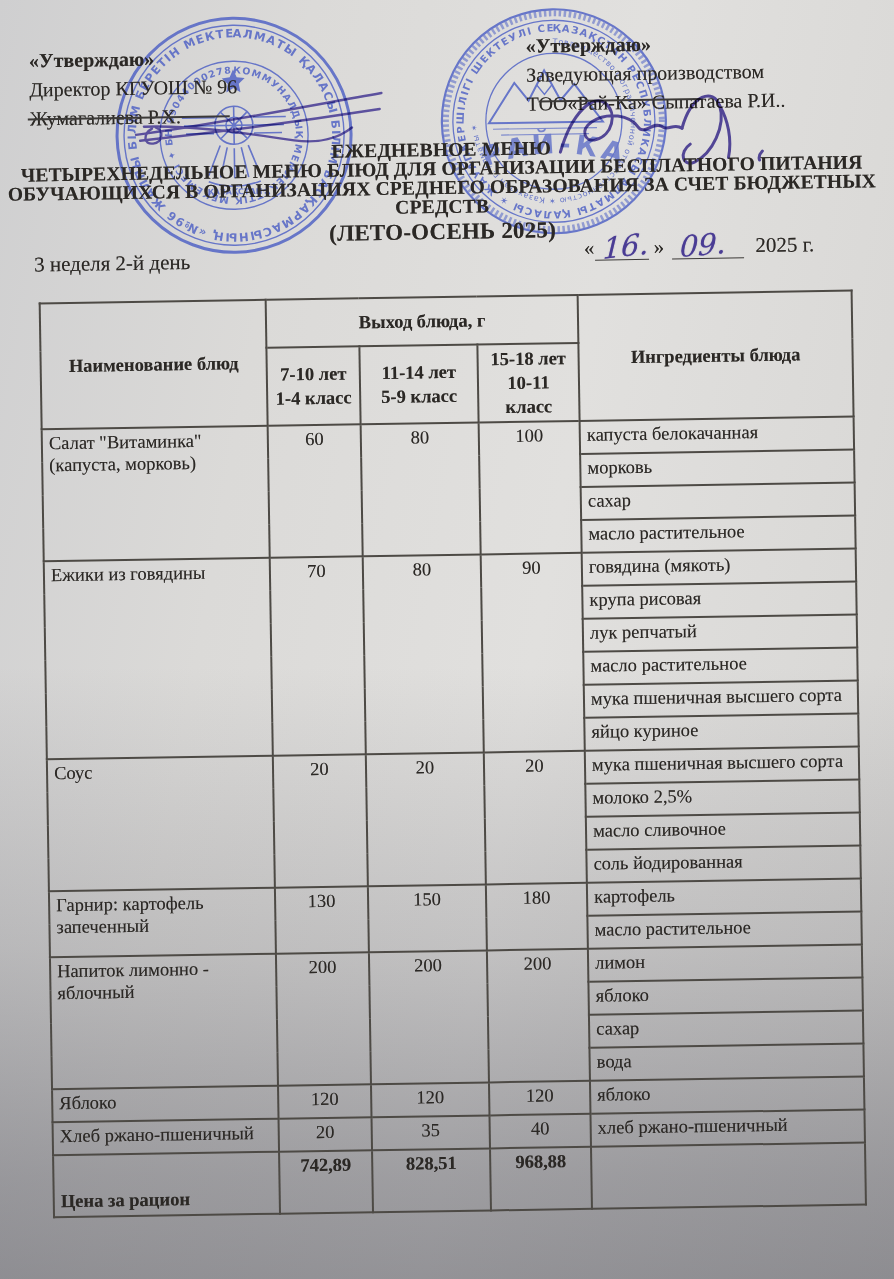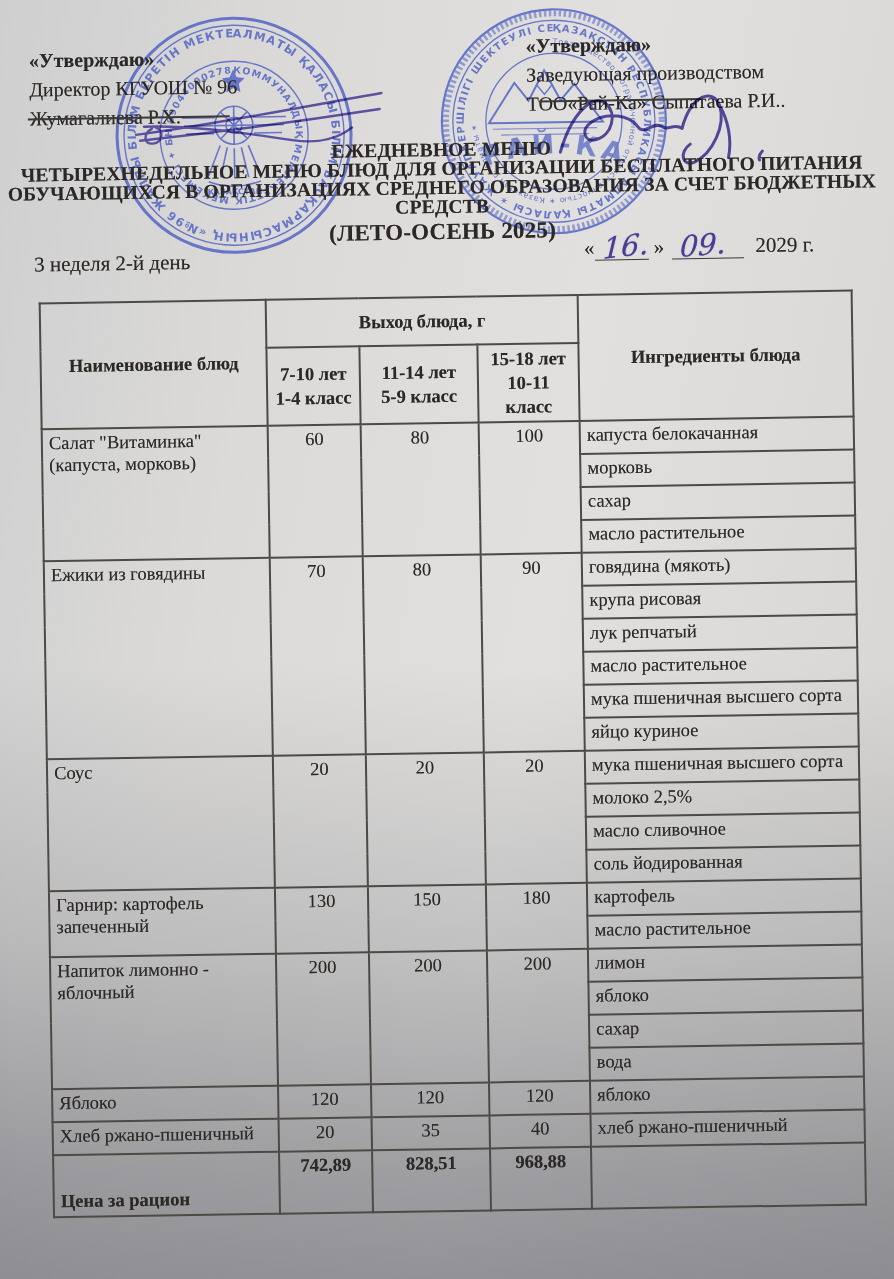--- a/index.html
+++ b/index.html
@@ -157,21 +157,21 @@
     <div class="l">ЧЕТЫРЕХНЕДЕЛЬНОЕ МЕНЮ БЛЮД ДЛЯ ОРГАНИЗАЦИИ БЕСПЛАТНОГО ПИТАНИЯ</div>
     <div class="l">ОБУЧАЮЩИХСЯ В ОРГАНИЗАЦИЯХ СРЕДНЕГО ОБРАЗОВАНИЯ ЗА СЧЕТ БЮДЖЕТНЫХ</div>
     <div class="l">СРЕДСТВ</div>
     <div class="l l5">(ЛЕТО-ОСЕНЬ 2025)</div>
   </div>
 
   <div class="weekday txt">3 неделя 2-й день</div>
   <div class="dateline txt">
     <span>«</span><span class="slot slot-day"><span class="hand">16.</span></span>
     <span>»</span><span class="slot slot-month"><span class="hand">09.</span></span>
-    <span>2029 г.</span>
+    <span>2025 г.</span>
   </div>
 
   <table class="menu txt">
     <colgroup>
       <col style="width:226px">
         <col style="width:93px">
         <col style="width:118px">
         <col style="width:101px">
         <col style="width:274px">
     </colgroup>

